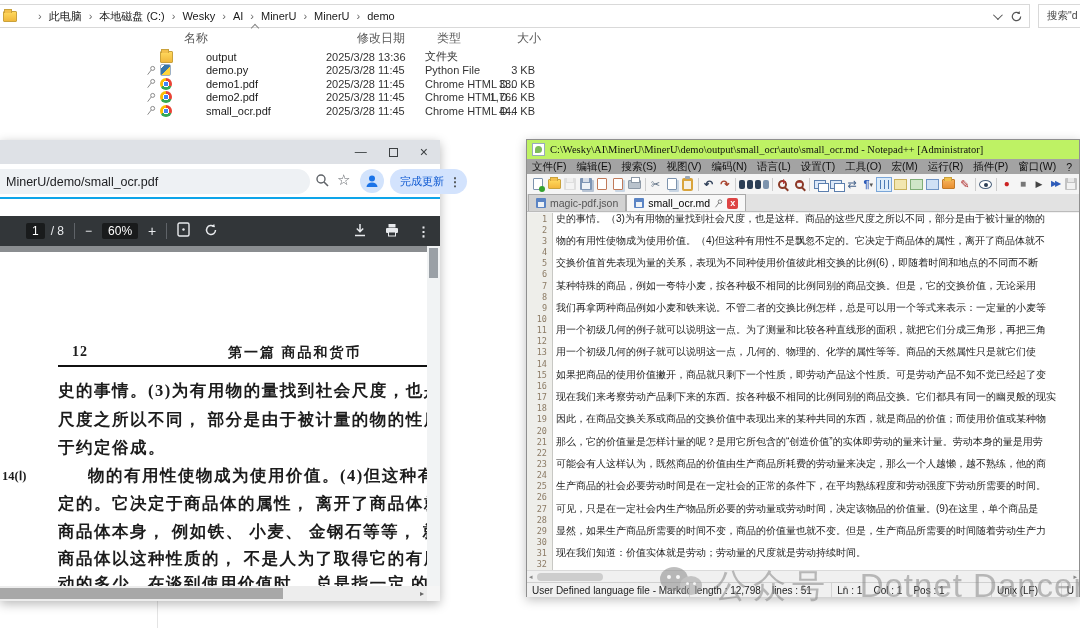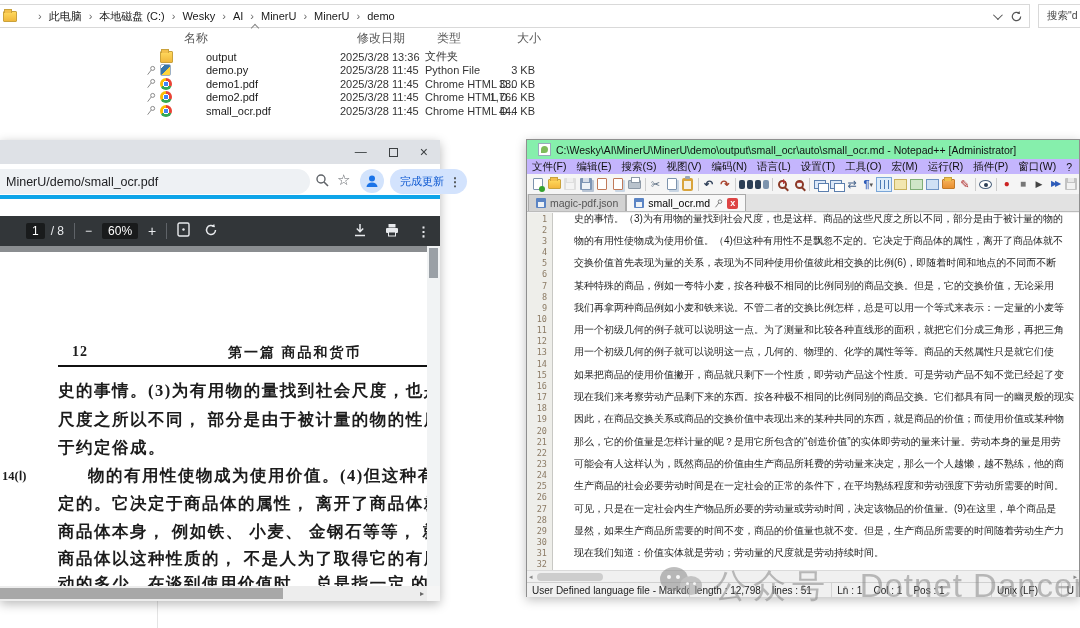--- a/index.html
+++ b/index.html
@@ -36,34 +36,34 @@
   .pinw { position:absolute; left:146px; width:10px; height:11px; }
   .ficon { position:absolute; left:160px; width:13px; height:12px; }
   .ficon.folder { background:linear-gradient(#ffd95e,#f0b83c); border:1px solid #caa23c; border-radius:1px; }
   .ficon.folder::before { content:''; position:absolute; top:-3px; left:0; width:6px; height:3px;
                           background:#f3c04c; border:1px solid #caa23c; border-bottom:none; }
   .ficon.python { width:11px; height:12px; background:linear-gradient(135deg,#fff 0 20%,#3776ab 20% 55%,#ffd43b 55% 100%);
                   border:1px solid #9db0c4; border-radius:2px; }
   .ficon.chrome { width:12px; height:12px; border-radius:50%;
       background: radial-gradient(circle at 50% 50%, #4285f4 0 28%, #fff 28% 40%, rgba(0,0,0,0) 40%),
                   conic-gradient(#ea4335 0 33%, #34a853 33% 66%, #fbbc04 66% 100%); }
-  .fname { position:absolute; left:178px;margin-left:28px; } .fdate { position:absolute; left:340px; color:#333; }
+  .fname { position:absolute; left:178px;margin-left:28px; } .fdate { position:absolute; left:326px; color:#333; }
   .ftype { position:absolute; left:425px; color:#333; }
   .fsize { position:absolute; left:455px; width:80px; text-align:right; color:#333; }
   .list-divider { position:absolute; left:157px; top:600px; width:1px; height:28px; background:#e4e4e4; }
 
   
   #pdfwin { position:absolute; left:0; top:140px; width:440px; height:461px;
             box-shadow:0 3px 10px rgba(0,0,0,.28); background:#fff; }
   .cr-titlebar { position:absolute; top:0; left:0; width:100%; height:24px; background:#dee1e6;
                  display:flex; justify-content:flex-end; align-items:center; gap:22px; padding-right:12px; }
   .wc { color:#3c4043; font-size:12px; line-height:1; cursor:default; }
   .wc-max { width:9px; height:9px; border:1px solid #3c4043; }
   .cr-toolbar { position:absolute; top:24px; left:0; width:100%; height:35px; background:#fff;
-                border-bottom:4px solid #0ea5e9; display:flex; align-items:center; }
+                border-bottom:2px solid #0ea5e9; display:flex; align-items:center; }
   .url-pill { position:absolute; left:-14px; top:5px; width:324px; height:25px; background:#eef1f4;
               border-radius:13px; display:flex; align-items:center; padding-left:20px;
               font-size:12.5px; color:#202124; white-space:nowrap; overflow:hidden; }
   .addr-ic { position:absolute; top:9px; color:#5f6368; }
   .avatar { position:absolute; left:360px; top:5px; width:24px; height:24px; border-radius:50%;
             background:#d2e3fc; display:flex; align-items:center; justify-content:center; }
   .chip { position:absolute; left:390px; top:5px; height:25px; background:#d3e3fd; border-radius:13px;
           display:flex; align-items:center; padding:0 6px 0 10px; gap:5px;
           font-size:11px; color:#0b57d0; white-space:nowrap; }
   .kebab { color:#444746; font-size:12px; font-weight:bold; }
@@ -85,25 +85,25 @@
   .vscroll { position:absolute; right:0; top:106px; width:13px; height:340px; background:#f1f3f4; }
   .vthumb { position:absolute; left:2px; top:2px; width:9px; height:30px; background:#9aa0a6; }
   .hscroll { position:absolute; left:0; top:446px; width:427px; height:15px; background:#ededed; }
   .hthumb { position:absolute; left:0; top:2px; width:283px; height:11px; background:#a8a8a8; }
   .harrow { position:absolute; right:3px; top:3px; font-size:8px; color:#666; }
   .scorner { position:absolute; right:0; top:446px; width:13px; height:15px; background:#f5f5f5; }
 
   
   #nppwin { position:absolute; left:526px; top:139px; width:554px; height:458px;
             border:1px solid #8f8f8f; background:#f2f2f2; box-shadow:0 3px 10px rgba(0,0,0,.25); }
-  .npp-title { height:19px; background:#86efac; display:flex; align-items:center; gap:5px;
-               padding-left:11px; font-size:10.5px; color:#111; white-space:nowrap; overflow:hidden; }
+  .npp-title { height:19px; background:#bef264; display:flex; align-items:center; gap:5px;
+               padding-left:5px; font-size:10.5px; color:#111; white-space:nowrap; overflow:hidden;font-family:Liberation Serif, serif; }
   .npp-ico { width:13px; height:13px; background:#fff; border:1px solid #9ab; position:relative; flex:0 0 13px; }
   .npp-ico::after { content:''; position:absolute; inset:2px; background:#7ebc59; border-radius:50% 50% 50% 0; }
-  .npp-menus { height:15px; background:#c4b5fd; display:flex; align-items:center; gap:0;
+  .npp-menus { height:15px; background:#a3a3a3; display:flex; align-items:center; gap:0;
                font-size:10.5px; color:#111; }
   .npp-menus span { padding:0 5px; white-space:nowrap; }
   .npp-tools { height:20px; background:#f5f5f5; display:flex; align-items:center; padding-left:3px; }
   .ti { display:inline-flex; width:17px; height:16px; align-items:center; justify-content:center;
         font-size:11px; line-height:1; position:relative; }
   .tsep { width:1px; height:13px; background:#ccc; margin:0 2px; }
   .pg { width:10px; height:12px; background:#fff; border:1px solid #7d93ad; border-radius:1px; position:relative; }
   .pg.new::after { content:''; position:absolute; right:-3px; bottom:-3px; width:6px; height:6px; border-radius:50%; background:#35a22e; }
   .pg.copy { box-shadow:2px 2px 0 #c9d6e4; }
   .fold { width:13px; height:10px; background:linear-gradient(#ffd95e,#f3b73c); border:1px solid #caa23c; border-radius:1px; position:relative; }
@@ -149,21 +149,21 @@
   .tab-flp::after { content:''; position:absolute; left:2px; top:4px; width:6px; height:5px; background:#eef2f6; }
   .tab-pin { width:9px; height:11px; }
   .tab-close { width:11px; height:11px; background:#d44; color:#fff; font-size:9px; line-height:11px;
                text-align:center; border-radius:2px; font-weight:bold; }
 
   .npp-editor { position:absolute; top:73px; left:0; width:552px; height:357px; background:#fff; overflow:hidden; }
   .eline { display:flex; height:11.16px; align-items:center; }
   .lnum { width:26px; flex:0 0 26px; background:#eeeeea; border-right:1px solid #c8c8c4;
           color:#8c7b65; font-family:"DejaVu Sans Mono", monospace; font-size:8.5px;
           text-align:right; padding-right:5px; height:100%; display:flex; align-items:center; justify-content:flex-end; }
-  .ltext { padding-left:21px; font-size:10px; color:#1e1e1e; white-space:pre; overflow:hidden; }
+  .ltext { padding-left:3px; font-size:10px; color:#1e1e1e; white-space:pre; overflow:hidden; }
   .npp-hscroll { position:absolute; top:430px; left:0; width:552px; height:12px; background:#f0f0f0;
                  border-top:1px solid #dadada; }
   .npp-hthumb { position:absolute; left:10px; top:2px; width:66px; height:8px; background:#cdcdcd; border-radius:4px; }
   .npp-harrow { position:absolute; top:2px; font-size:7px; color:#888; }
   .npp-status { position:absolute; top:442px; left:0; width:552px; height:15px; background:#f0f0f0;
                 border-top:1px solid #d0d0d0; display:flex; align-items:center;
                 font-size:10px; color:#222; }
   .st-seg { white-space:pre; overflow:hidden; border-right:1px solid #d5d5d5; height:100%;
             display:flex; align-items:center; padding:0 5px; }
 

